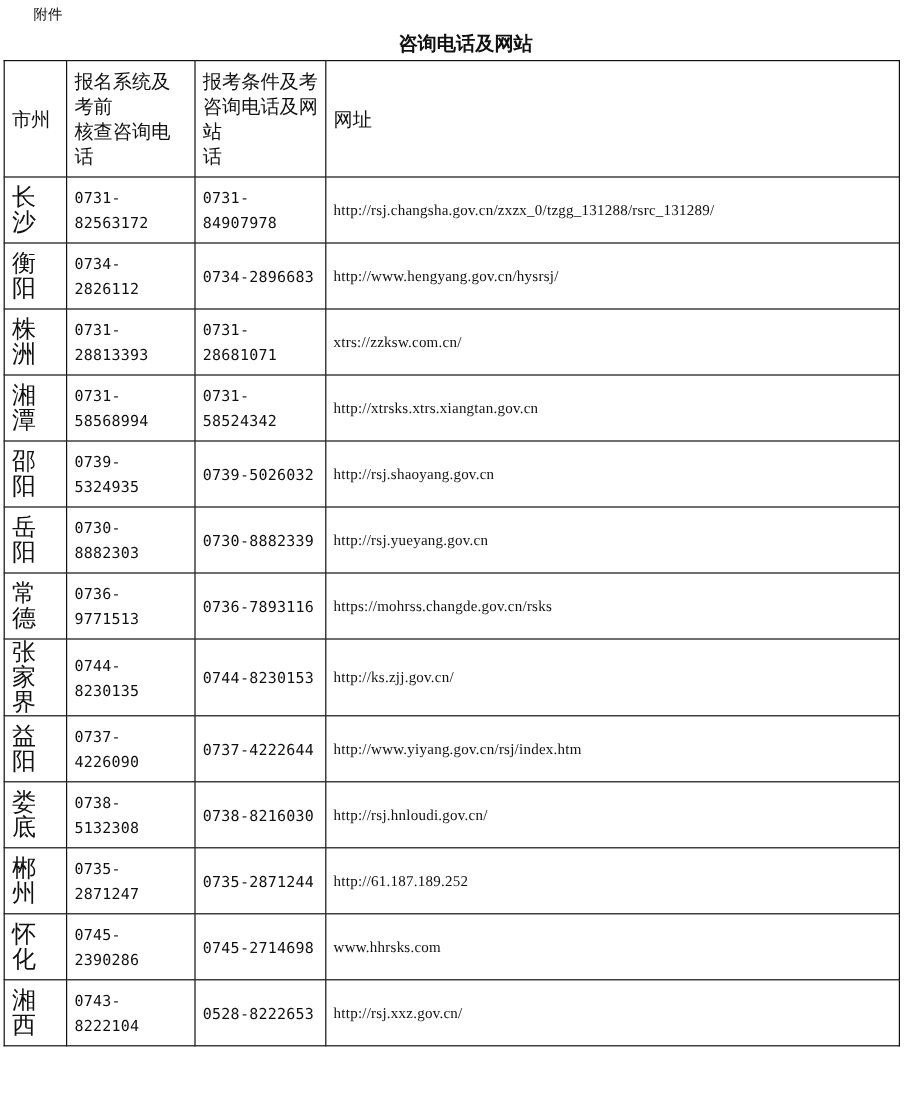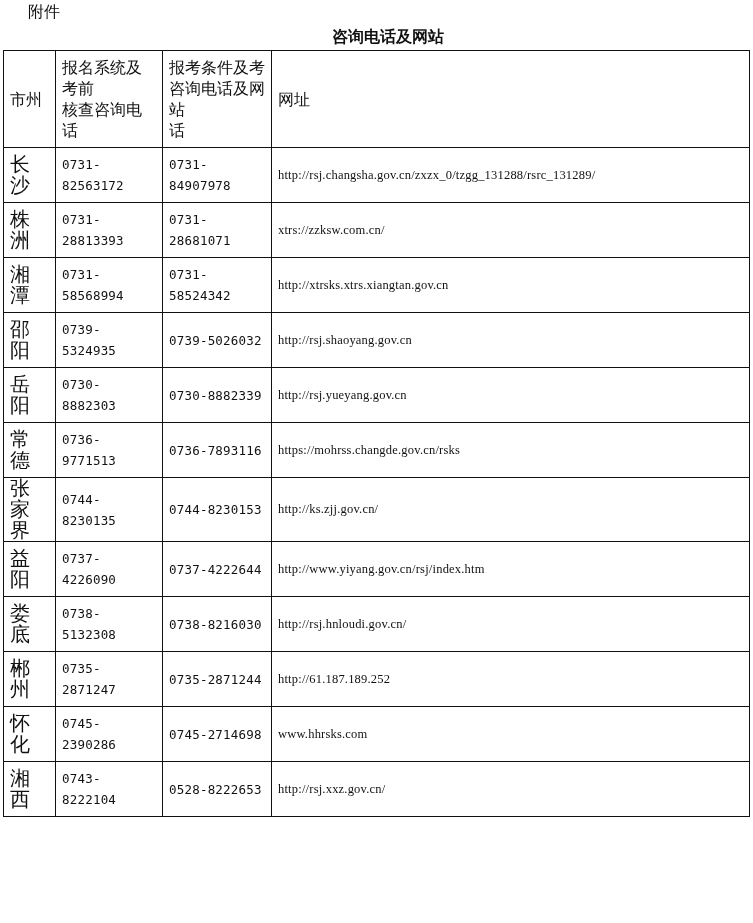--- a/index.html
+++ b/index.html
@@ -12,21 +12,21 @@
     height: 923px;
     position: relative;
     overflow: hidden;
     font-family: "DejaVu Sans", "Liberation Sans", sans-serif;
     color: #111111;
   }
   .attachment-label {
     position: absolute;
     left: 28px;
     top: 2px;
-    font-size: 16px;
+    font-size: 12px;
     line-height: 20px;
   }
   .doc-title {
     position: absolute;
     left: 0;
     width: 776px;
     top: 26px;
     text-align: center;
     font-size: 16px;
     font-weight: bold;
@@ -110,20 +110,31 @@
           <div>0731-</div>
           <div>82563172</div>
         </td>
         <td class="phone">
           <div>0731-</div>
           <div>84907978</div>
         </td>
         <td class="url"><span>http://rsj.changsha.gov.cn/zxzx_0/tzgg_131288/rsrc_131289/</span></td>
       </tr>
       <tr class="data-row">
+        <td class="city">衡阳</td>
+        <td class="phone">
+          <div>0734-</div>
+          <div>2826112</div>
+        </td>
+        <td class="phone">
+          <div>0734-2896683</div>
+        </td>
+        <td class="url"><span>http://www.hengyang.gov.cn/hysrsj/</span></td>
+      </tr>
+      <tr class="data-row">
         <td class="city">株洲</td>
         <td class="phone">
           <div>0731-</div>
           <div>28813393</div>
         </td>
         <td class="phone">
           <div>0731-</div>
           <div>28681071</div>
         </td>
         <td class="url"><span>xtrs://zzksw.com.cn/</span></td>

